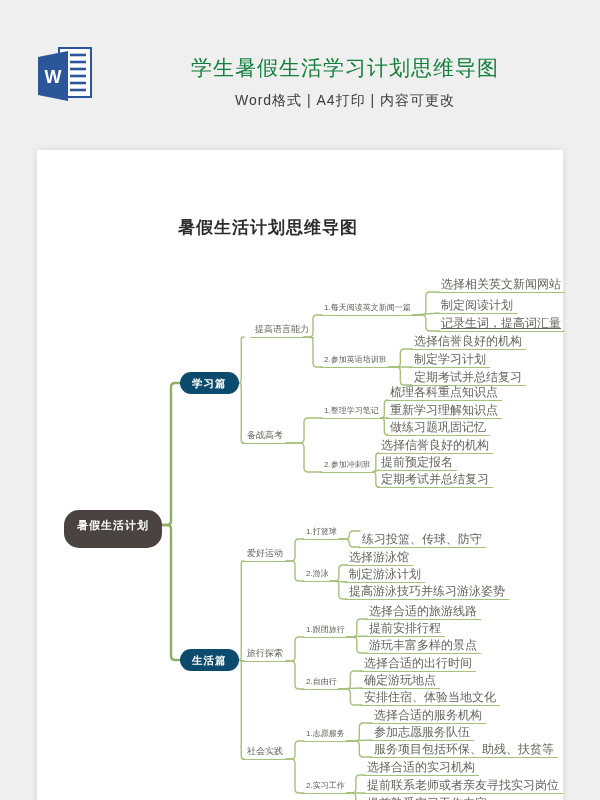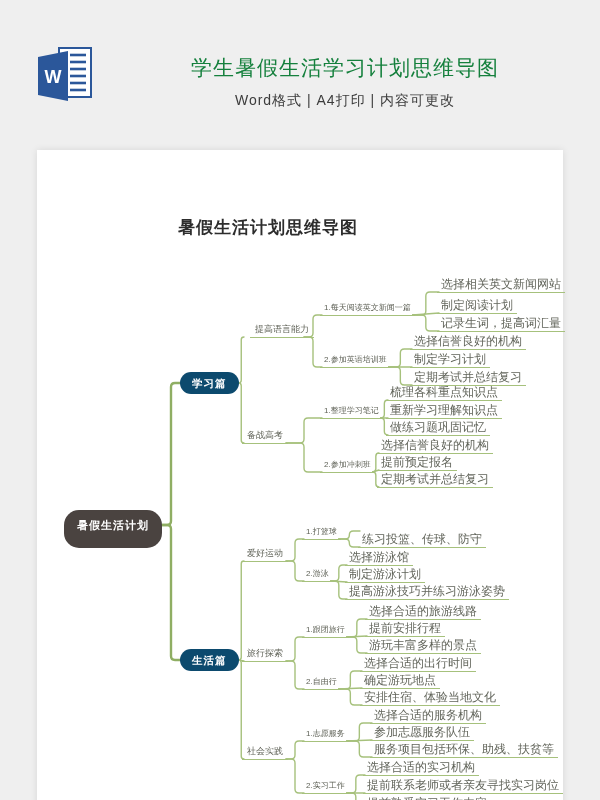--- a/index.html
+++ b/index.html
@@ -149,21 +149,21 @@
   <div class="nsub" style="left:320px;top:457px;">2.参加冲刺班</div>
   <div class="nsub" style="left:302px;top:524px;">1.打篮球</div>
   <div class="nsub" style="left:302px;top:566px;">2.游泳</div>
   <div class="nsub" style="left:302px;top:622px;">1.跟团旅行</div>
   <div class="nsub" style="left:302px;top:674px;">2.自由行</div>
   <div class="nsub" style="left:302px;top:726px;">1.志愿服务</div>
   <div class="nsub" style="left:302px;top:778px;">2.实习工作</div>
 
   <div class="nleaf" style="left:437px;top:277px;">选择相关英文新闻网站</div>
   <div class="nleaf" style="left:437px;top:298px;">制定阅读计划</div>
-  <div class="nleaf" style="left:437px;top:316px;">记录生词，提高词汇量</div>
+  <div class="nleaf" style="left:437px;top:316px;text-decoration:underline;">记录生词，提高词汇量</div>
 
   <div class="nleaf" style="left:410px;top:334px;">选择信誉良好的机构</div>
   <div class="nleaf" style="left:410px;top:352px;">制定学习计划</div>
   <div class="nleaf" style="left:410px;top:370px;">定期考试并总结复习</div>
 
   <div class="nleaf" style="left:386px;top:385px;">梳理各科重点知识点</div>
   <div class="nleaf" style="left:386px;top:403px;">重新学习理解知识点</div>
   <div class="nleaf" style="left:386px;top:420px;">做练习题巩固记忆</div>
 
   <div class="nleaf" style="left:377px;top:438px;">选择信誉良好的机构</div>

